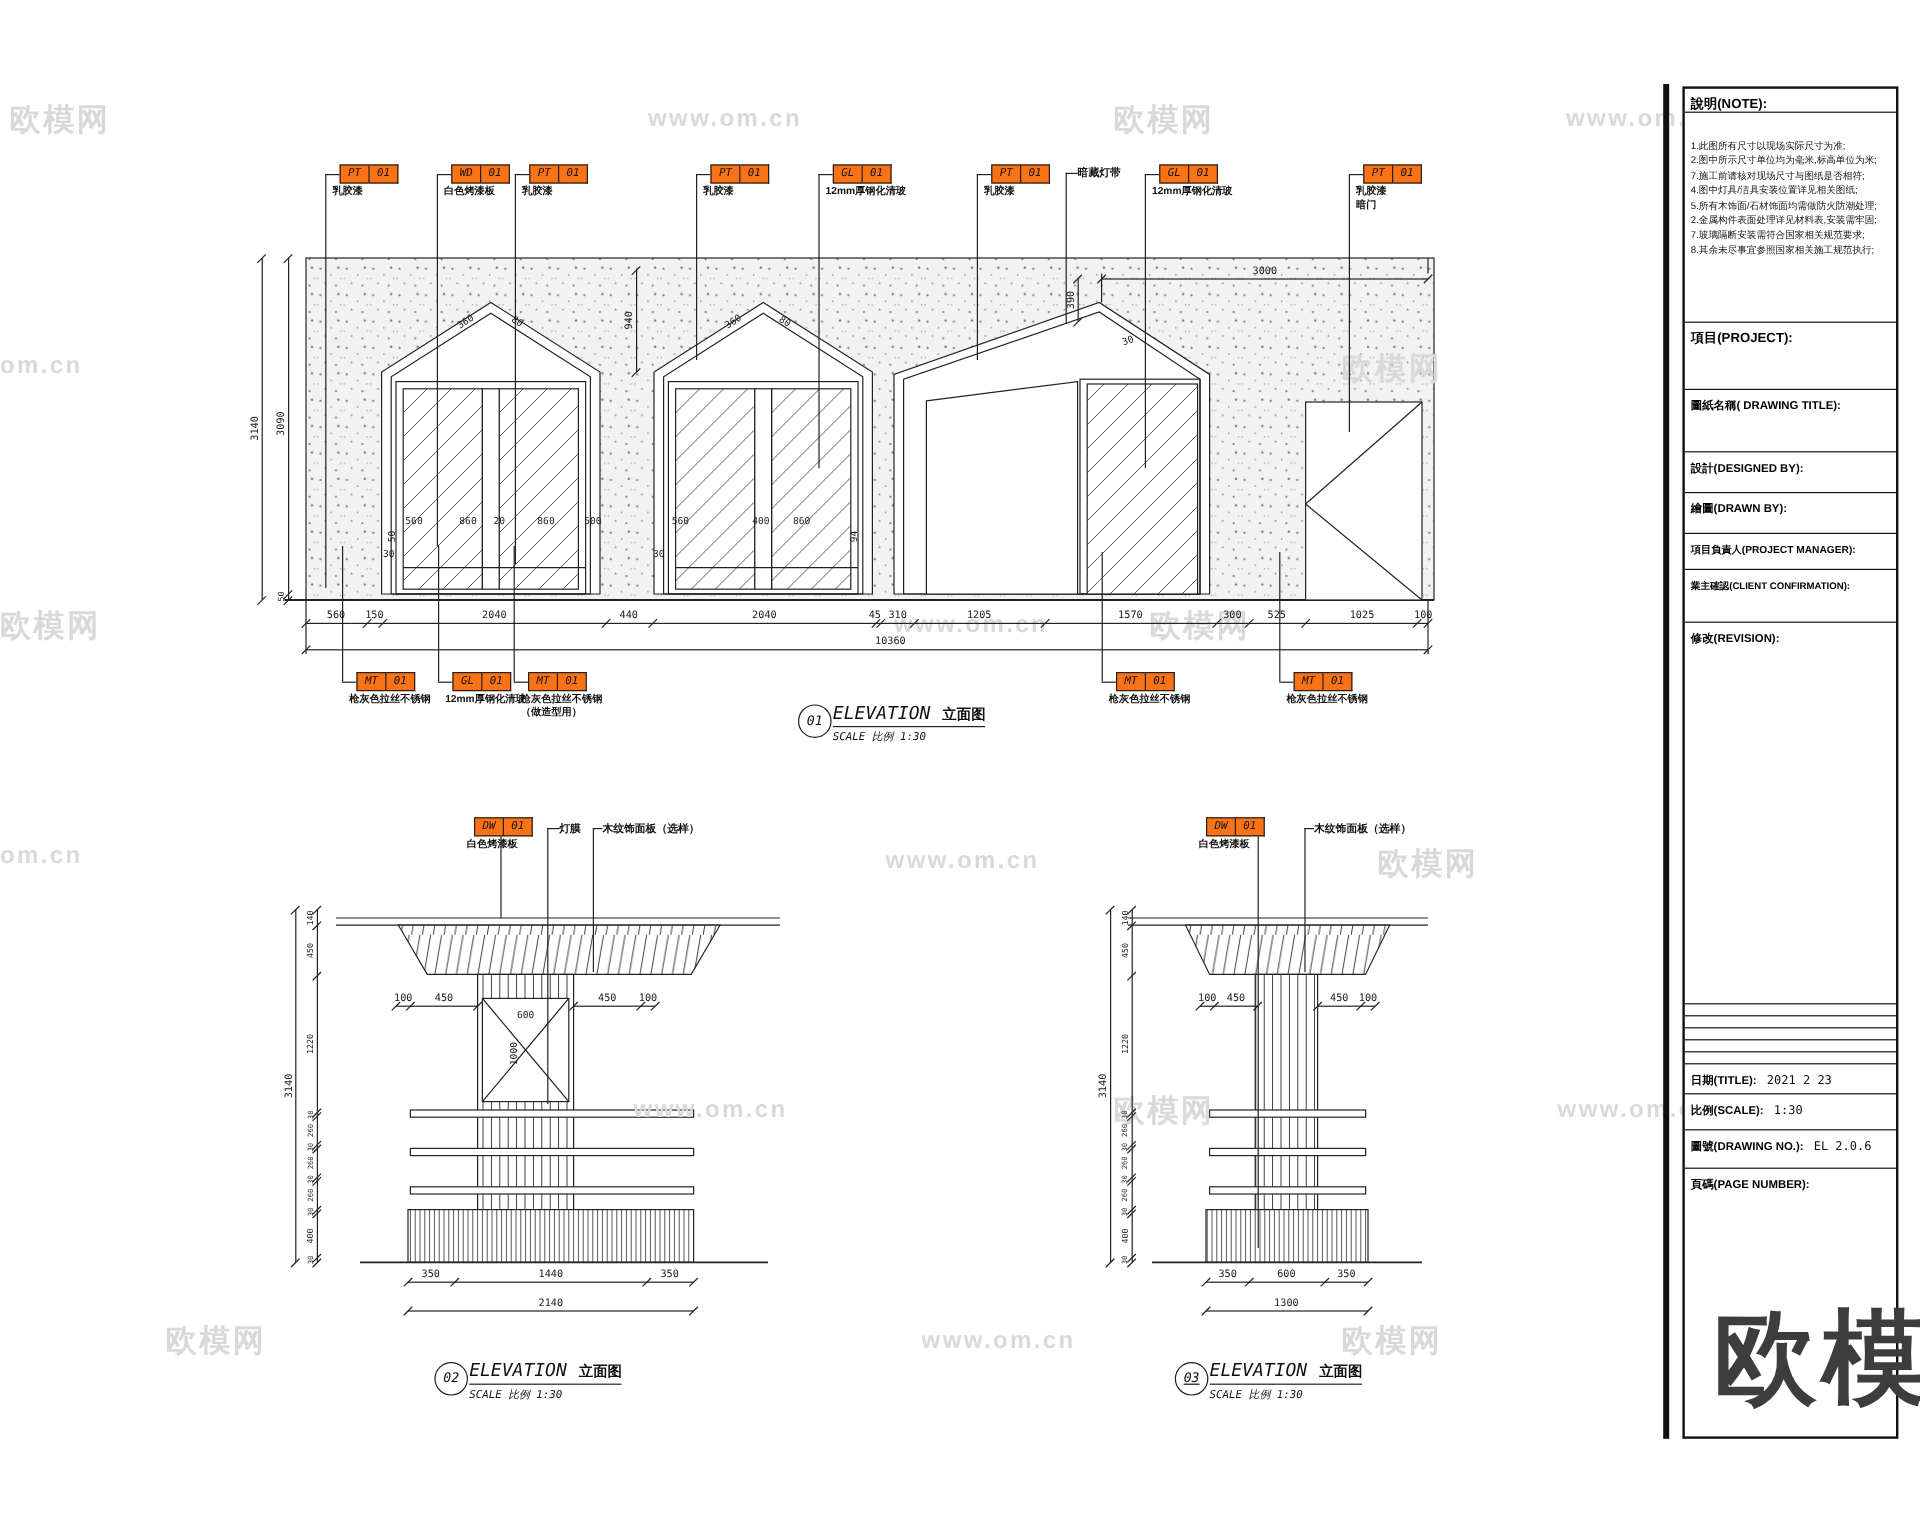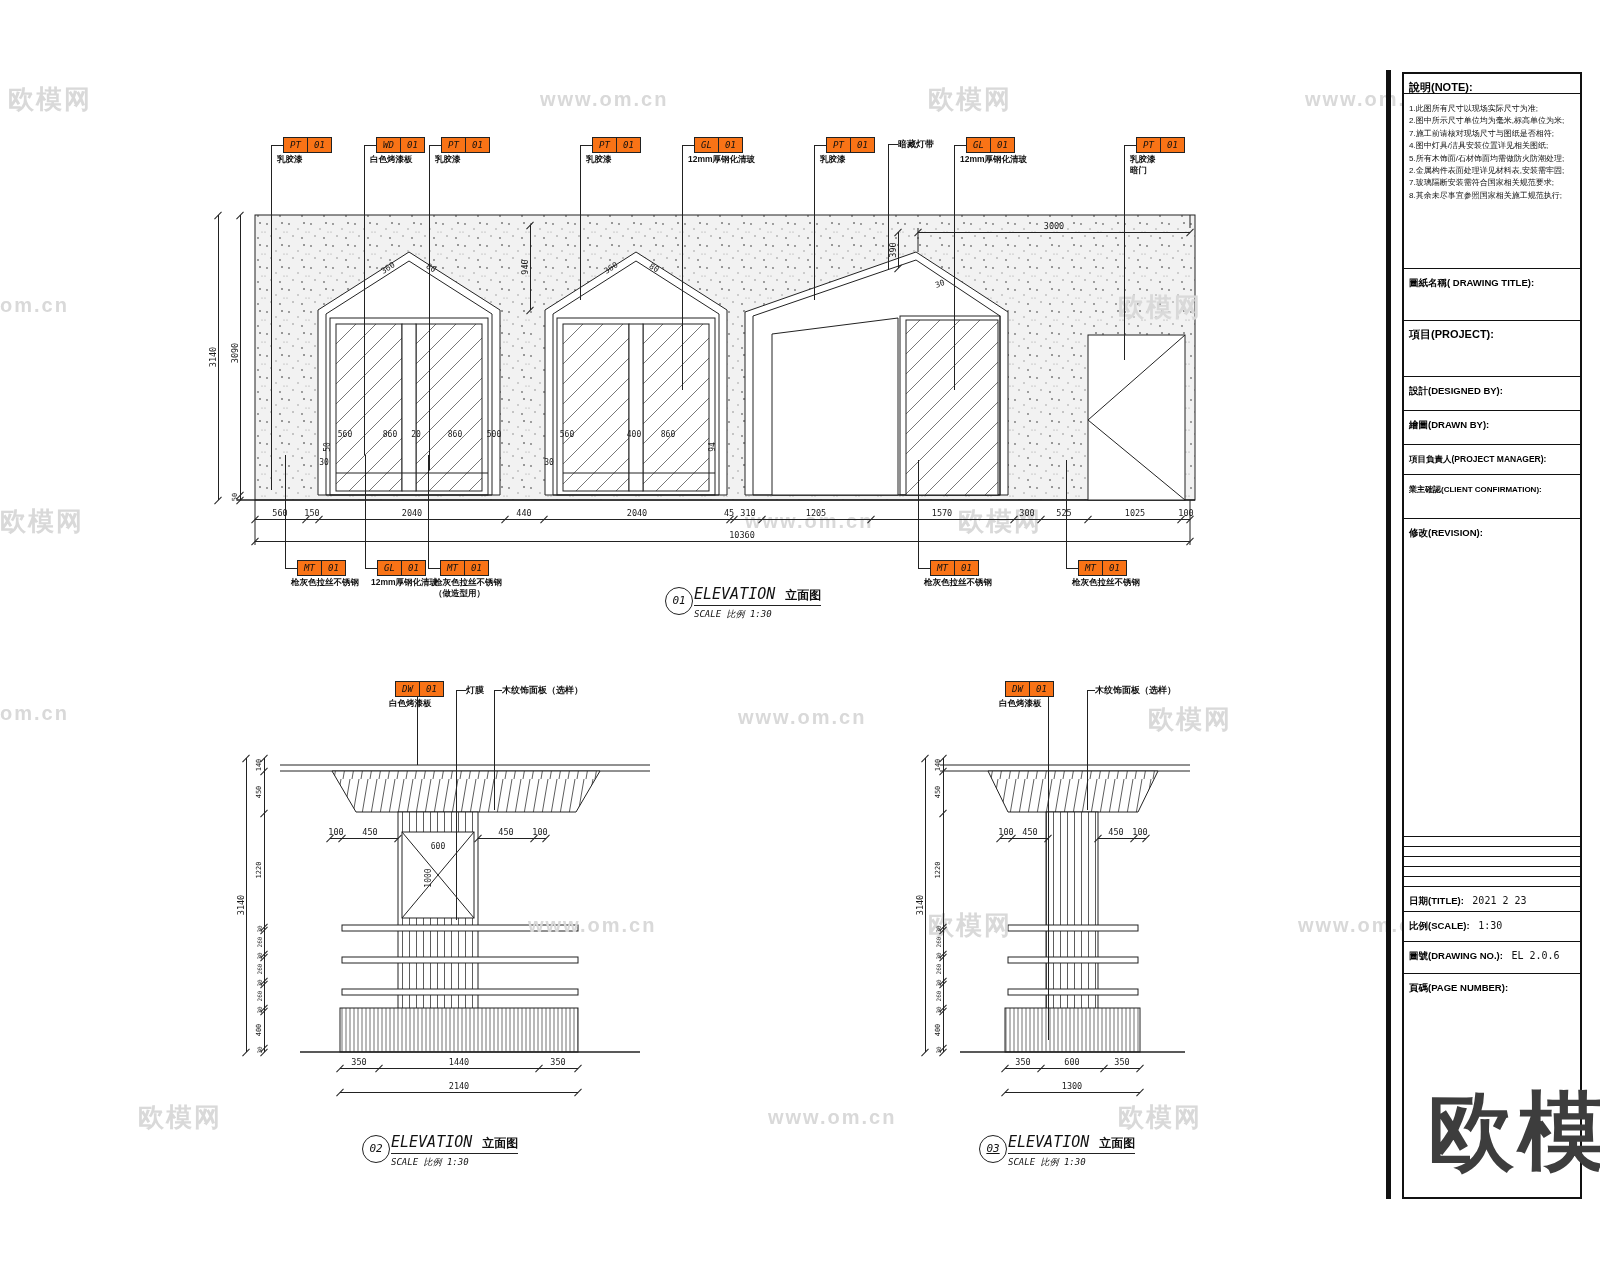--- a/index.html
+++ b/index.html
@@ -133,36 +133,36 @@
       <rect x="1005" y="1008" width="135" height="44" fill="url(#vlines2)"></rect>
       <line x1="960" y1="1052" x2="1185" y2="1052" stroke-width="1.6"></line>
     </g>
   </svg>
 
   <div id="framebar"></div>
   <div id="titleblock">
     <div class="tb-sec" style="height:195px;">
       <span class="tb-lab">說明(NOTE):</span>
       <div class="tb-div" style="top:19px;"></div>
-      <div class="tb-notes" id="notes" style="margin-top:8px;">
+      <div class="tb-notes" id="notes" style="margin-top:21px;">
           <div>1.此图所有尺寸以现场实际尺寸为准;</div>
           <div>2.图中所示尺寸单位均为毫米,标高单位为米;</div>
           <div>7.施工前请核对现场尺寸与图纸是否相符;</div>
           <div>4.图中灯具/洁具安装位置详见相关图纸;</div>
           <div>5.所有木饰面/石材饰面均需做防火防潮处理;</div>
           <div>2.金属构件表面处理详见材料表,安装需牢固;</div>
           <div>7.玻璃隔断安装需符合国家相关规范要求;</div>
           <div>8.其余未尽事宜参照国家相关施工规范执行;</div>
         </div>
     </div>
+    <div class="tb-sec" style="height:56px;">
+      <span class="tb-lab">項目(PROJECT):</span>
+    </div>
     <div class="tb-sec" style="height:52px;">
       <span class="tb-lab-sm">圖紙名稱( DRAWING TITLE):</span>
-    </div>
-    <div class="tb-sec" style="height:56px;">
-      <span class="tb-lab">項目(PROJECT):</span>
     </div>
     <div class="tb-sec" style="height:34px;">
       <span class="tb-lab-sm">設計(DESIGNED BY):</span>
     </div>
     <div class="tb-sec" style="height:34px;">
       <span class="tb-lab-sm">繪圖(DRAWN BY):</span>
     </div>
     <div class="tb-sec" style="height:30px;">
       <span class="tb-lab-sm" style="font-size:8.5px;">項目負責人(PROJECT MANAGER):</span>
     </div>

